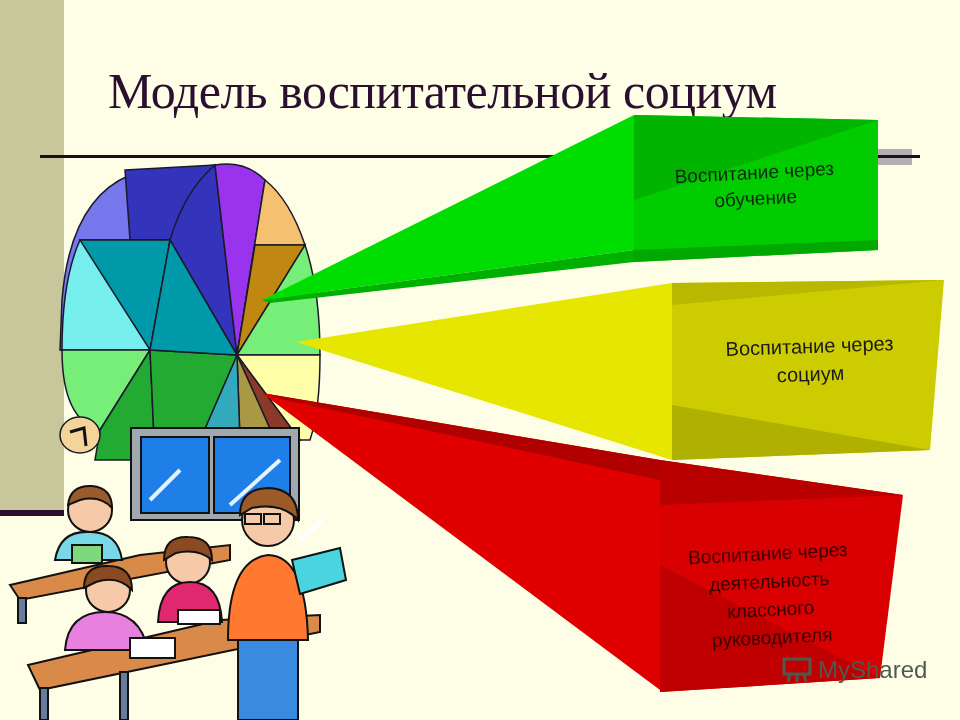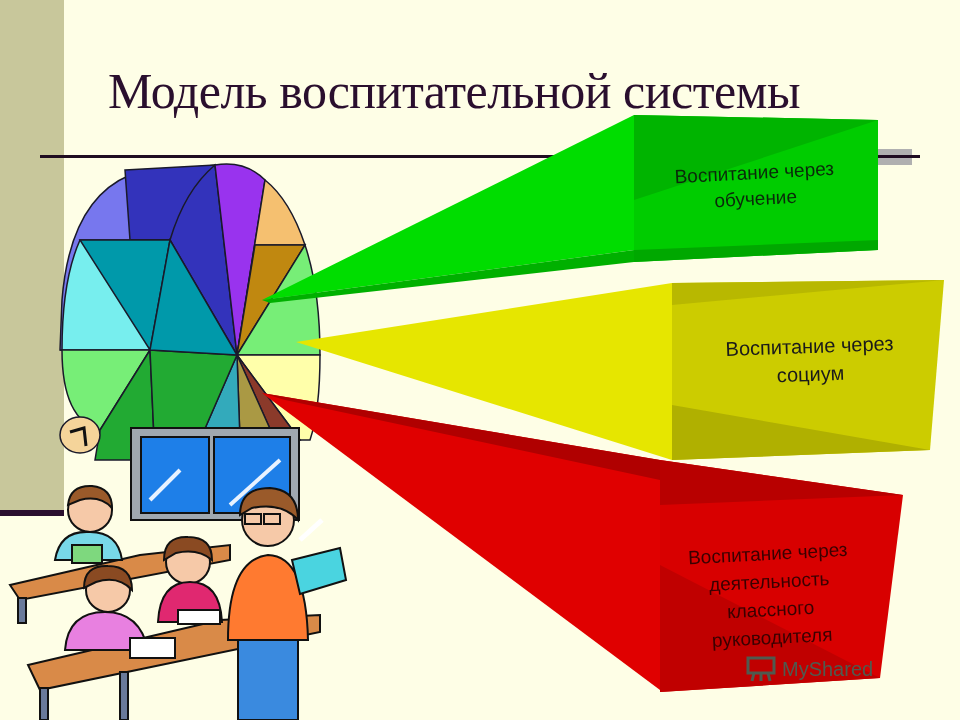--- a/index.html
+++ b/index.html
@@ -8,30 +8,30 @@
     .left-bar-line { position: absolute; left: 0; top: 510px; width: 64px; height: 6px; background: #2a0f2e; }
     .title { position: absolute; left: 108px; top: 62px; font-family: "Liberation Serif", serif; font-size: 50px; color: #2a0f2e; letter-spacing: -0.5px; white-space: nowrap; }
     .title-rule { position: absolute; left: 40px; top: 155px; width: 880px; height: 3px; background: #1f0c21; }
     .rule-tab { position: absolute; left: 877px; top: 149px; width: 35px; height: 16px; background: #b0b0b0; }
     .rule-tab-line { position: absolute; left: 877px; top: 155px; width: 35px; height: 3px; background: #1f0c21; }
     svg.scene { position: absolute; left: 0; top: 0; }
     .box-label { position: absolute; text-align: center; font-size: 19px; line-height: 26px; color: #1a1a1a; }
     .label-green { left: 640px; top: 160px; width: 230px; transform: rotate(-3deg); color: #0a2a0a; }
     .label-yellow { left: 690px; top: 332px; width: 240px; font-size: 20px; line-height: 28px; transform: rotate(-2deg); }
     .label-red { left: 650px; top: 540px; width: 240px; line-height: 28px; color: #3a0000; transform: rotate(-3deg); }
-    .watermark { position: absolute; left: 746px; top: 656px; display: flex; align-items: center; gap: 6px; color: #4f5a4f; font-size: 20px; }
+    .watermark { position: absolute; left: 782px; top: 656px; display: flex; align-items: center; gap: 6px; color: #4f5a4f; font-size: 24px; }
     .wm-icon { width: 30px; height: 26px; }
   </style>
 </head>
 <body>
 
 <div class="left-bar"></div>
 <div class="left-bar-line"></div>
 
-<div class="title">Модель воспитательной системы</div>
+<div class="title">Модель воспитательной социум</div>
 <div class="title-rule"></div>
 <div class="rule-tab"></div>
 <div class="rule-tab-line"></div>
 
 <svg class="scene" width="960" height="720" viewBox="0 0 960 720">
 
   <g stroke="#1a1a2a" stroke-width="1.5">
 
     <path d="M130,175 L215,165 L215,355 L60,350 L62,300 Q70,200 130,175 Z" fill="#7777ee"></path>
     <path d="M125,170 L215,165 L210,240 L130,240 Z" fill="#3333bb"></path>

